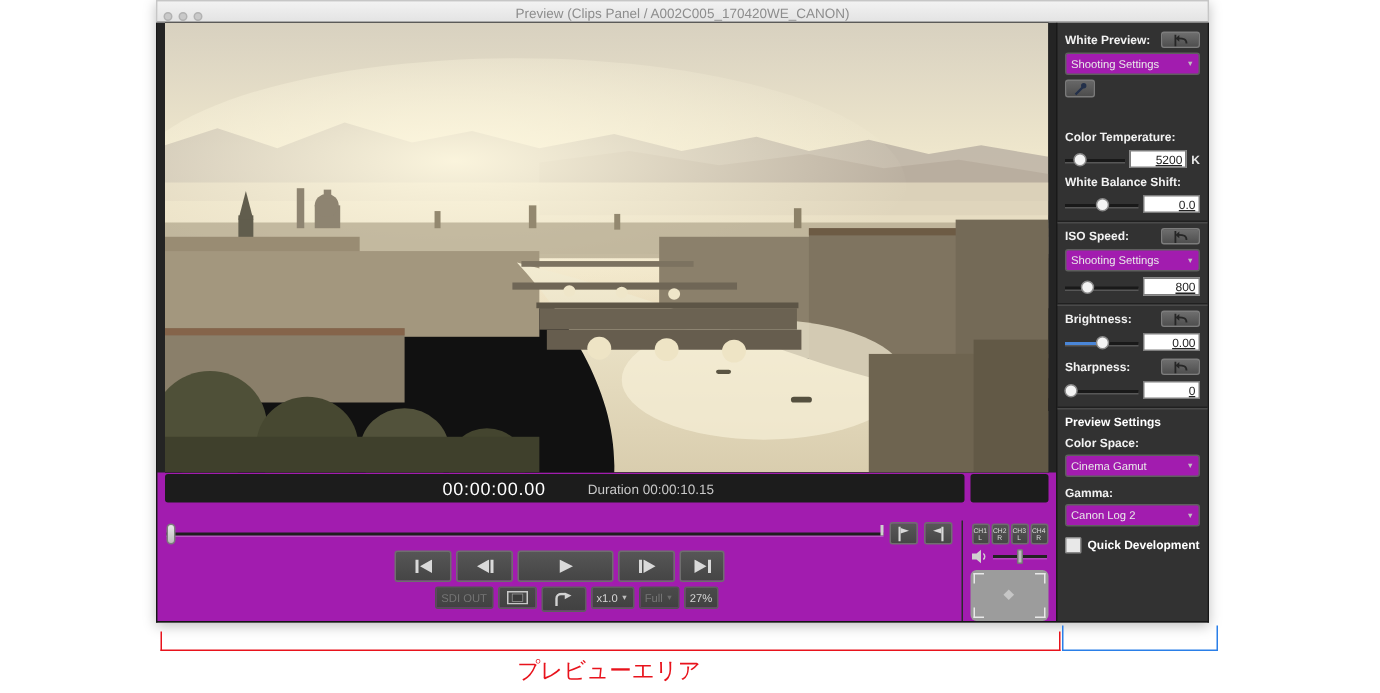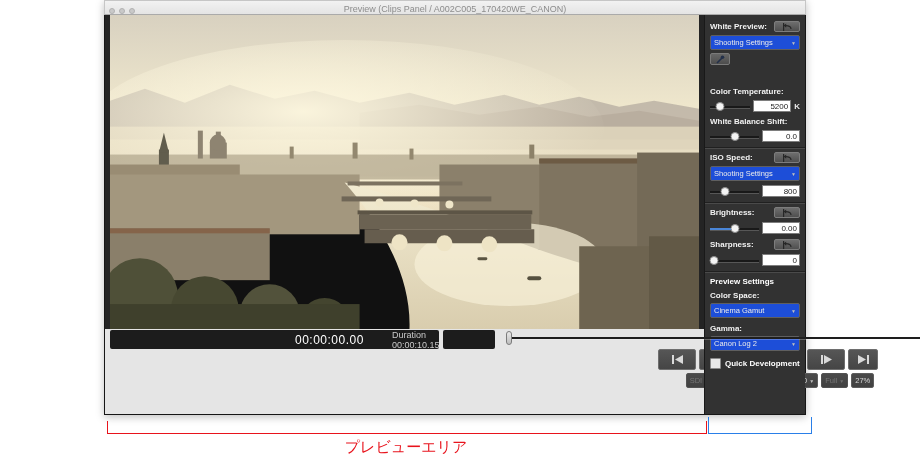--- a/index.html
+++ b/index.html
@@ -15,21 +15,21 @@
   .tl{width:6px;height:6px;border-radius:50%;background:#c9c9c9;border:1px solid #b2b2b2;
     margin-left:4px;box-sizing:border-box;}
   #title{position:absolute;left:0;right:0;text-align:center;font-size:9px;color:#8d8d8d;}
   #content{height:400px;display:flex;background:#2f2f2f;border:1px solid #161616;
     border-top:none;box-sizing:border-box;}
 
   
   #previewcol{width:599px;display:flex;flex-direction:column;background:#242424;}
   #video{height:314px;margin:0 5px;background:#111;position:relative;overflow:hidden;}
   #video svg{display:block;width:100%;height:100%;}
-  #bottombar{flex:1;background:#e5e5e5;display:flex;flex-direction:row;}
+  #bottombar{flex:1;background:#a21caf;display:flex;flex-direction:column;gap:12px;}
   #tcrow{height:19px;display:flex;gap:4px;padding:1px 5px 0 5px;}
   #tcbar{flex:1;background:#1c1c1c;border-radius:2px;display:flex;align-items:center;}
   #tcstub{width:52px;background:#1c1c1c;border-radius:2px;}
   #timecode{color:#fff;font-size:12px;letter-spacing:.5px;margin-left:185px;}
   #duration{color:#c9c9c9;font-size:9px;margin-left:28px;}
   #ctrlrow{flex:1;display:flex;}
   #leftctrl{width:536px;display:flex;flex-direction:column;}
   #audiopanel{flex:1;border-left:1px solid #2b2b2b;display:flex;flex-direction:column;
     align-items:center;padding-top:1px;}
 
@@ -82,35 +82,35 @@
   
   #sidebar{flex:1;background:#323232;border-left:1px solid #191919;padding:3px 5px;
     color:#ededed;font-size:8px;box-sizing:border-box;}
   .srow{display:flex;align-items:center;justify-content:space-between;margin-top:3px;}
   .slabel{font-weight:bold;color:#f2f2f2;}
   .heading{font-weight:bold;color:#fff;margin-top:4px;}
   .resetbtn{width:26px;height:11px;background:linear-gradient(#6e6e6e,#4f4f4f);
     border:1px solid #7d7d7d;border-radius:2px;display:flex;align-items:center;
     justify-content:center;box-sizing:border-box;}
   .sel{display:flex;align-items:center;justify-content:space-between;height:13px;
-    background:#1d4ed8;border:1px solid #5f5f5f;border-radius:2px;padding:0 3px;
+    background:#a21caf;border:1px solid #5f5f5f;border-radius:2px;padding:0 3px;
     font-size:7.5px;color:#eaeaea;margin-top:3px;}
   .toolbtn{width:20px;height:12px;background:linear-gradient(#676767,#4d4d4d);
     border:1px solid #7a7a7a;border-radius:2px;margin-top:3px;display:flex;
     align-items:center;justify-content:center;box-sizing:border-box;}
   .sliderrow{display:flex;align-items:center;gap:3px;margin-top:4px;height:12px;}
   .slider{position:relative;flex:1;height:9px;}
   .slider .track{position:absolute;left:0;right:0;top:4px;height:2px;background:#191919;
     box-shadow:0 1px 0 rgba(255,255,255,.18);}
   .slider .fill{position:absolute;left:0;top:4px;height:2px;background:#4a86d8;}
   .slider .knob{position:absolute;top:0;width:9px;height:9px;border-radius:50%;
     background:#f4f4f4;border:1px solid #8a8a8a;transform:translateX(-50%);box-sizing:border-box;}
   .numbox{width:38px;height:12px;background:#fff;border:1px solid #7e7e7e;color:#222;
     font-size:8px;text-align:right;padding:0 2px;box-sizing:border-box;
-    font-family:"Liberation Sans",sans-serif;}
+    font-family:"Liberation Sans",sans-serif;text-decoration:underline;}
   .unit{font-size:8px;color:#e8e8e8;font-weight:bold;}
   .divider{margin:5px -5px 2px -5px;border-top:1px solid #202020;border-bottom:1px solid #4a4a4a;}
   #checkrow{display:flex;align-items:center;gap:4px;margin-top:7px;}
   #checkbox{width:9px;height:9px;background:#e8e8e8;border:1px solid #8a8a8a;border-radius:1px;}
   #checklabel{font-weight:bold;color:#fff;}
 
   
   #redbracket{position:absolute;left:107px;top:421px;width:598px;height:12px;
     border-left:1px solid #e8131c;border-right:1px solid #e8131c;border-bottom:1px solid #e8131c;}
   #bluebracket{position:absolute;left:708px;top:417px;width:102px;height:16px;

